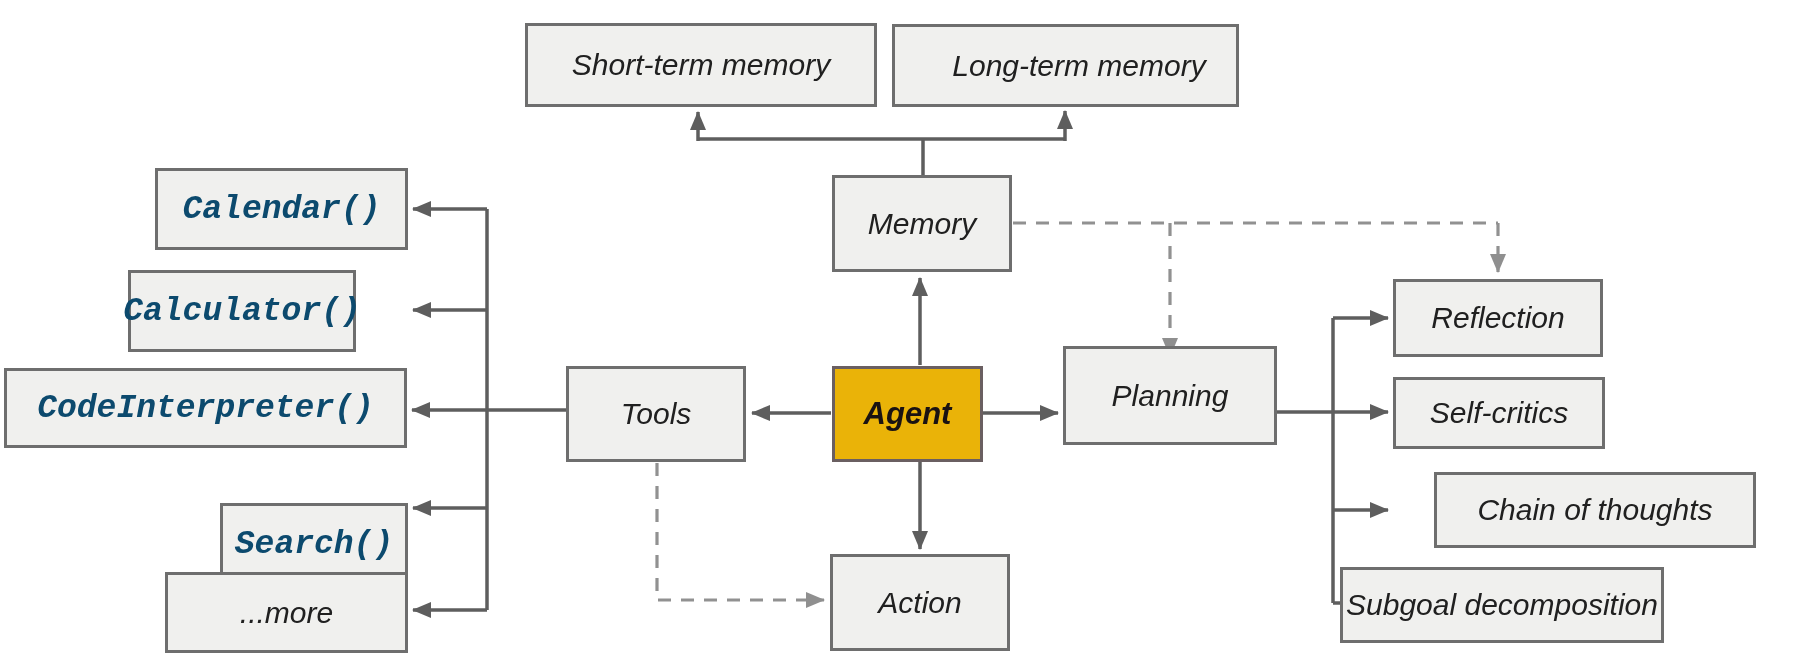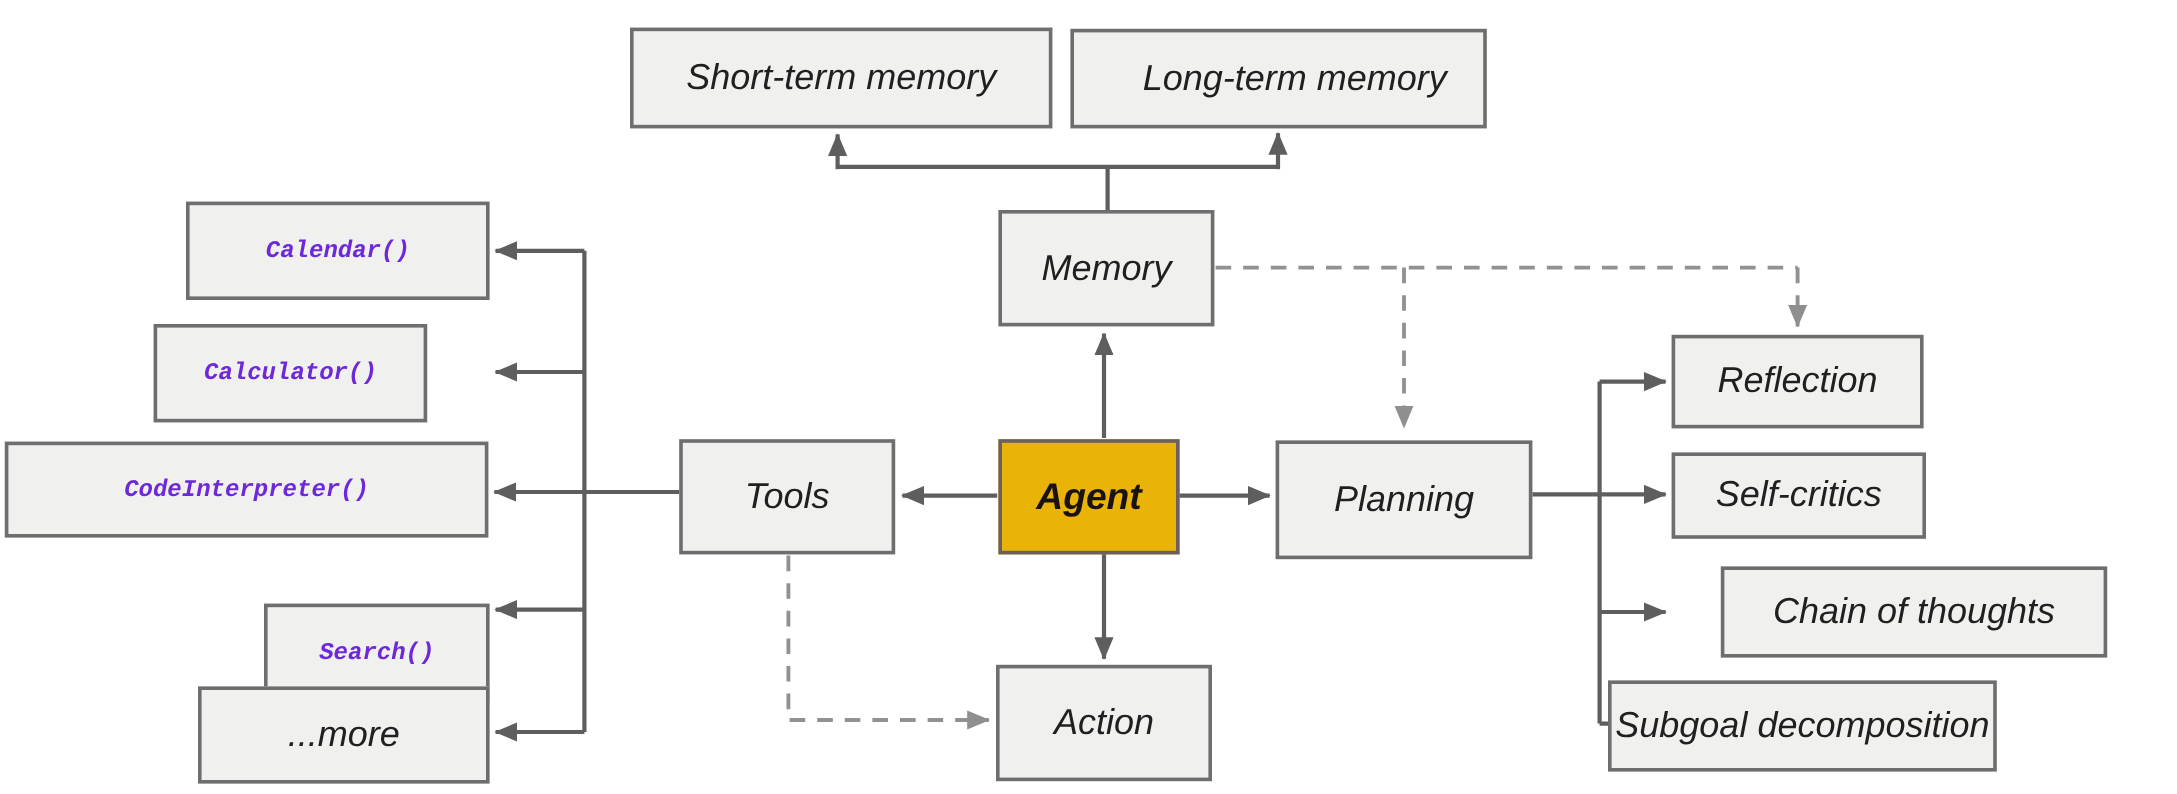--- a/index.html
+++ b/index.html
@@ -8,33 +8,33 @@
     font-family:"Liberation Sans", sans-serif;overflow:hidden;
   }
   #edges{position:absolute;left:0;top:0;width:1814px;height:662px;}
   .node{
     position:absolute;display:flex;align-items:center;justify-content:center;
     background:#f0f0ee;border:3px solid #6e6e6e;box-sizing:border-box;
     color:#202020;font-size:30px;text-align:center;white-space:nowrap;font-style:italic;
   }
   .node.mono{
     font-family:"Liberation Mono","DejaVu Sans Mono",monospace;
-    font-weight:bold;font-size:20px;color:#6d28d9;
+    font-weight:bold;font-size:33px;color:#0c4a6e;
   }
   .node.agent{
     background:#eab308;border:3px solid #6a5f61;font-weight:bold;font-size:31px;color:#1a1212;
   }
   
   .short-term{left:525px;top:23px;width:352px;height:84px;}
   .long-term{left:892px;top:24px;width:347px;height:83px;padding-left:27px;}
   
   .memory{left:832px;top:175px;width:180px;height:97px;}
   .agent{left:832px;top:366px;width:151px;height:96px;}
   .tools{left:566px;top:366px;width:180px;height:96px;}
-  .planning{left:1063px;top:367px;width:214px;height:99px;}
+  .planning{left:1063px;top:346px;width:214px;height:99px;}
   .action{left:830px;top:554px;width:180px;height:97px;}
   
   .calendar{left:155px;top:168px;width:253px;height:82px;}
   .calculator{left:128px;top:270px;width:228px;height:82px;}
   .codeinterpreter{left:4px;top:368px;width:403px;height:80px;}
   .search{left:220px;top:470px;width:188px;height:82px;margin-top:33px;}
   .more{left:165px;top:572px;width:243px;height:81px;}
   
   .reflection{left:1393px;top:279px;width:210px;height:78px;}
   .self-critics{left:1393px;top:377px;width:212px;height:72px;}

